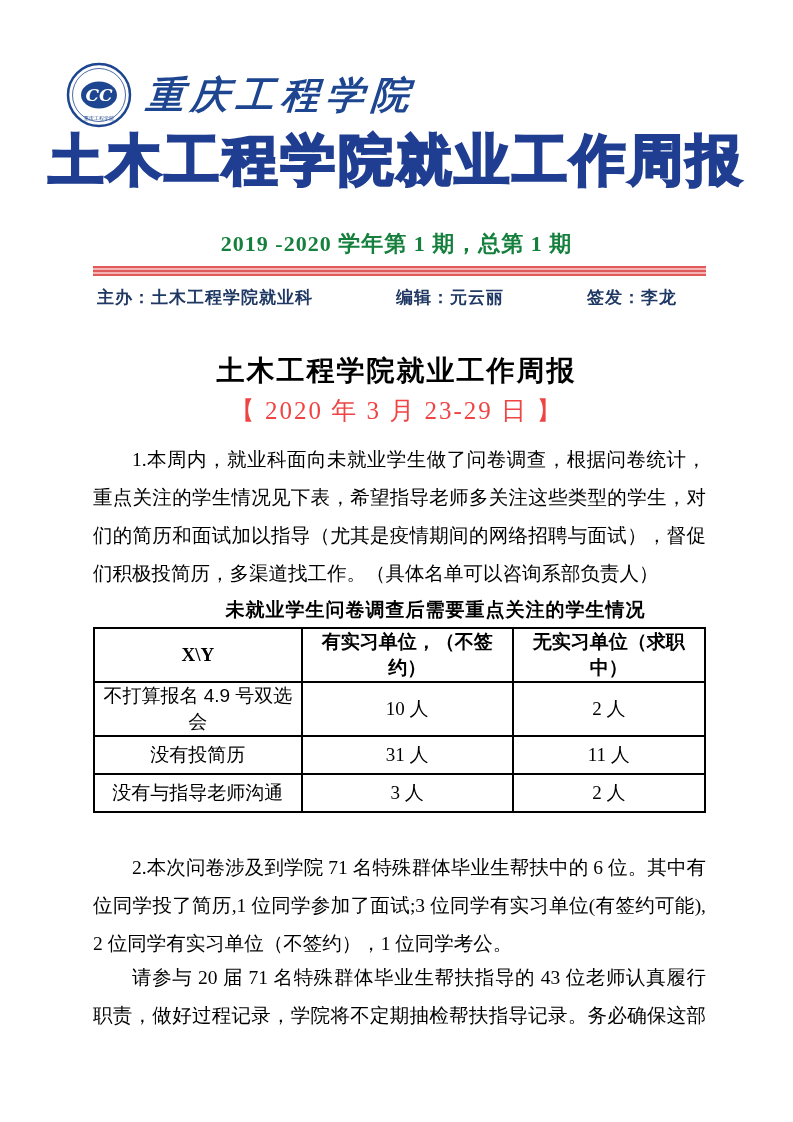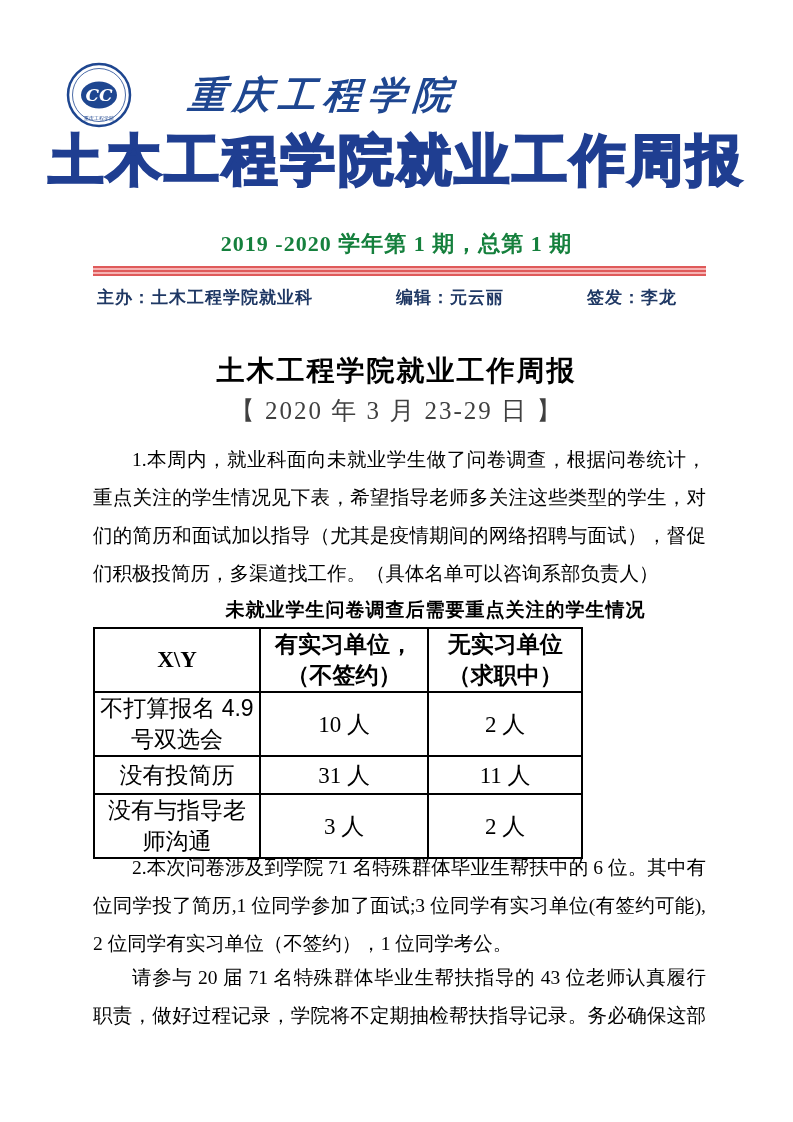--- a/index.html
+++ b/index.html
@@ -4,21 +4,21 @@
 <style>
   html,body{margin:0;padding:0;}
   body{
     width:793px;height:1122px;background:#ffffff;position:relative;
     font-family:"Liberation Serif","DejaVu Serif",serif;color:#000;
     overflow:hidden;
   }
   .abs{position:absolute;}
 
   
-  .logo-row{top:60px;left:66px;height:70px;display:flex;align-items:center;gap:42px;}
+  .logo-row{top:60px;left:66px;height:70px;display:flex;align-items:center;}
   .emblem{width:66px;height:66px;display:block;}
   .school-name{
     margin-left:14px;font-family:"DejaVu Serif",serif;font-style:italic;
     font-weight:bold;font-size:38px;color:#1e4690;letter-spacing:7px;
     transform:skewX(-4deg);white-space:nowrap;
   }
   .main-title{
     top:124px;left:0;width:793px;text-align:center;
     font-family:"Liberation Sans","DejaVu Sans",sans-serif;
     font-weight:900;font-size:55px;color:#1f3e91;
@@ -40,39 +40,39 @@
     font-weight:bold;font-size:17px;color:#1f3864;letter-spacing:1px;gap:46px;
   }
 
   
   .report-title{
     top:352px;left:0;width:793px;text-align:center;
     font-weight:bold;font-size:28px;color:#000;letter-spacing:2px;
   }
   .date-line{
     top:394px;left:0;width:793px;text-align:center;
-    font-size:25px;color:#404040;letter-spacing:2px;
+    font-size:25px;color:#ef4444;letter-spacing:2px;
   }
   .para{left:93px;width:613px;font-size:19.5px;}
   .para .line{height:38px;line-height:38px;white-space:nowrap;}
   .para .fill{text-align:justify;text-align-last:justify;white-space:normal;
     overflow:hidden;}
   .para .indent{padding-left:2em;}
   .p1{top:441px;}
   .p2{top:849px;}
   .p3{top:959px;}
 
   .table-caption{
     top:597px;left:0;width:793px;text-align:center;
     font-family:"Liberation Sans","DejaVu Sans",sans-serif;
     font-weight:bold;font-size:19px;color:#000;letter-spacing:1px;margin-left:39px;
   }
   table.survey{
-    top:627px;left:93px;width:490px;border-collapse:collapse;
-    font-size:23px;table-layout:fixed;
+    top:627px;left:93px;width:613px;border-collapse:collapse;
+    font-size:19px;table-layout:fixed;
   }
   table.survey td,table.survey th{
     border:2px solid #000;height:36px;text-align:center;vertical-align:middle;
     padding:0 2px;overflow:hidden;
   }
   table.survey th{
     font-family:"Liberation Sans","DejaVu Sans",sans-serif;font-weight:bold;
   }
   table.survey th.xy{font-family:"Liberation Serif",serif;}
   table.survey td.lbl{

